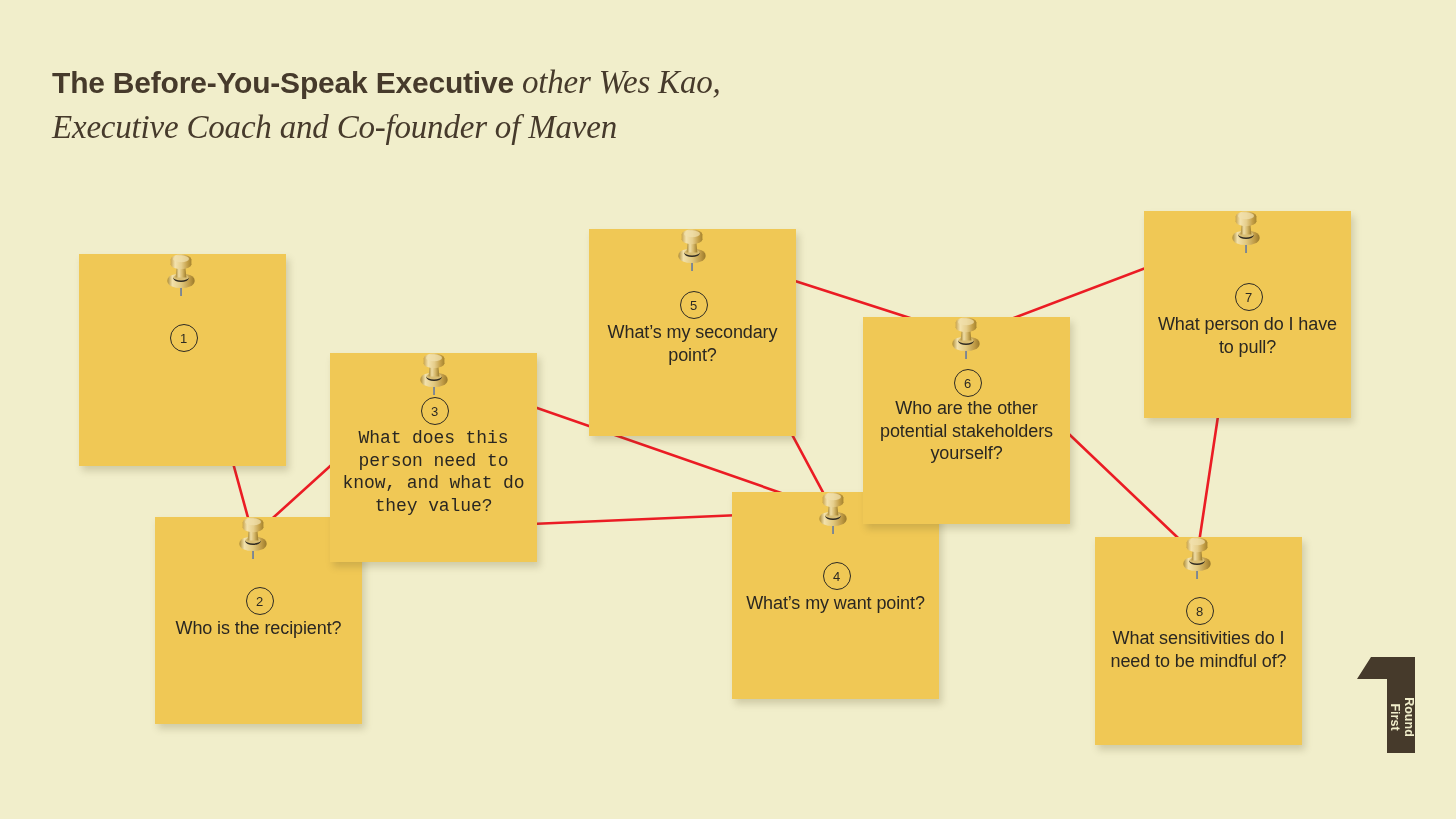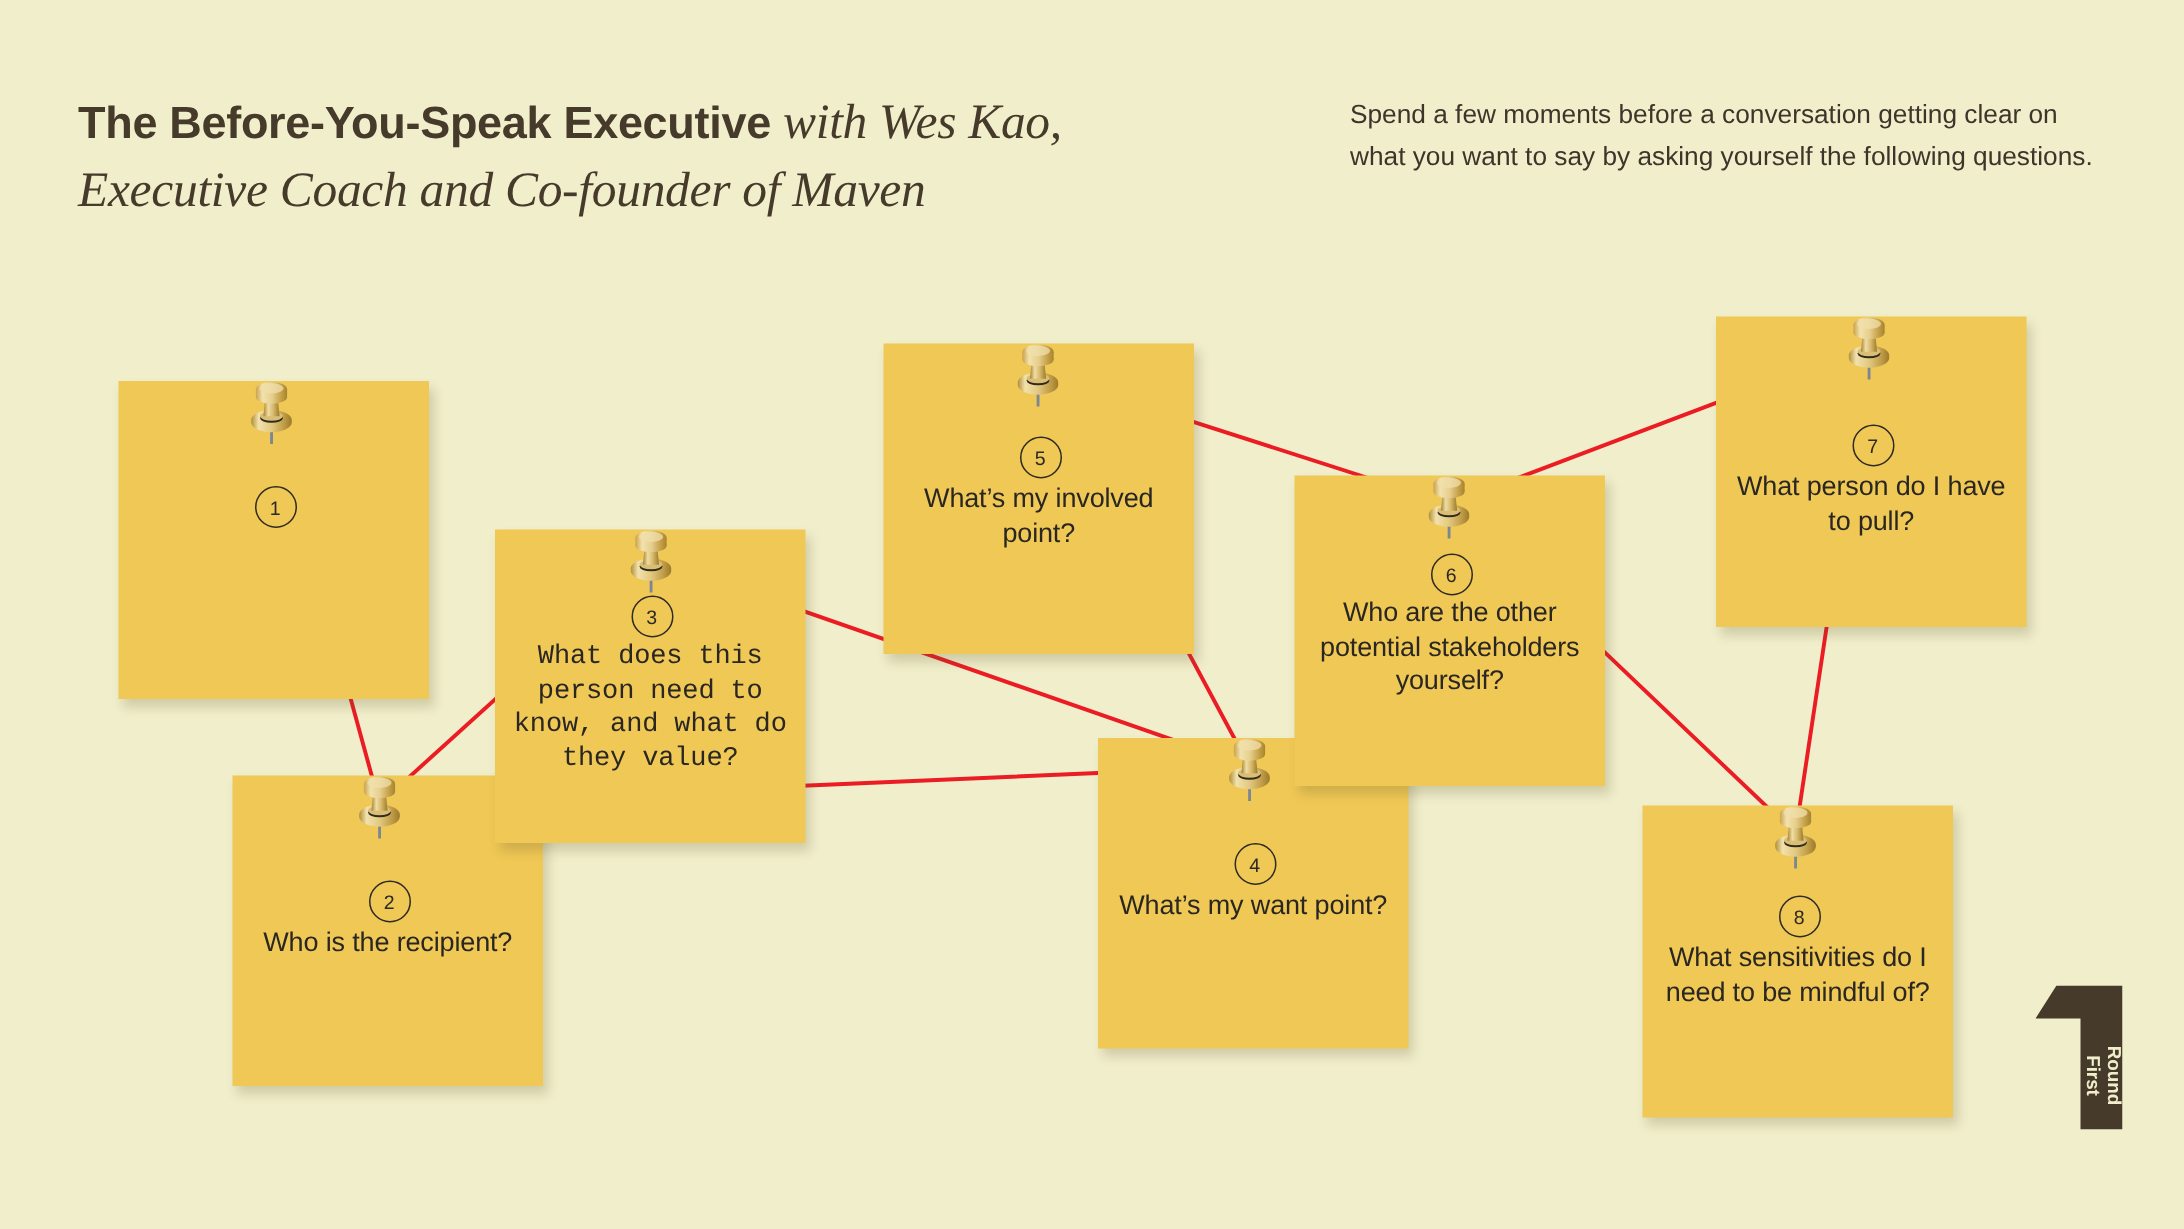--- a/index.html
+++ b/index.html
@@ -63,25 +63,24 @@
   
   .logo{position:absolute;left:1357px;top:657px;width:58px;height:96px;}
   .logo svg{display:block;}
 </style>
 </head>
 <body>
 
 <div id="stage">
 
   <div class="title">
-    <span>The Before-You-Speak Executive</span><span class="serif"> with Wes Kao,</span>
+    <span>The Before-You-Speak Executive</span><span class="serif"> other Wes Kao,</span>
     <span class="serif line2">Executive Coach and Co-founder of Maven</span>
   </div>
 
-  <div class="intro">Spend a few moments before a conversation getting clear on what you want to say by asking yourself the following questions.</div>
 
   <div id="board">
     <svg id="threads" viewBox="0 0 1456 819">
         <line x1="181" y1="273" x2="253" y2="536" stroke="#EB1C24" stroke-width="2.6" stroke-linecap="round"></line>
         <line x1="253" y1="536" x2="434" y2="372" stroke="#EB1C24" stroke-width="2.6" stroke-linecap="round"></line>
         <line x1="434" y1="372" x2="833" y2="511" stroke="#EB1C24" stroke-width="2.6" stroke-linecap="round"></line>
         <line x1="253" y1="536" x2="833" y2="511" stroke="#EB1C24" stroke-width="2.6" stroke-linecap="round"></line>
         <line x1="692" y1="248" x2="833" y2="511" stroke="#EB1C24" stroke-width="2.6" stroke-linecap="round"></line>
         <line x1="692" y1="248" x2="966" y2="336" stroke="#EB1C24" stroke-width="2.6" stroke-linecap="round"></line>
         <line x1="966" y1="336" x2="1246" y2="230" stroke="#EB1C24" stroke-width="2.6" stroke-linecap="round"></line>
@@ -99,21 +98,21 @@
         <div class="note" style="left: 330px; top: 353px; width: 207px; height: 209px; background: rgb(240, 200, 85);">
           <div class="num" style="left: 90.5px; top: 44px;">3</div>
           <div class="qtext" style="top: 74px; font-family: Liberation Mono, monospace;">What does this person need to know, and what do they value?</div>
         </div>
         <div class="note" style="left: 732px; top: 492px; width: 207px; height: 207px; background: rgb(240, 200, 85);">
           <div class="num" style="left: 90.5px; top: 70px;">4</div>
           <div class="qtext" style="top: 100px;">What’s my want point?</div>
         </div>
         <div class="note" style="left: 589px; top: 229px; width: 207px; height: 207px; background: rgb(240, 200, 85);">
           <div class="num" style="left: 90.5px; top: 62px;">5</div>
-          <div class="qtext" style="top: 92px;">What’s my involved point?</div>
+          <div class="qtext" style="top: 92px;">What’s my secondary point?</div>
         </div>
         <div class="note" style="left: 863px; top: 317px; width: 207px; height: 207px; background: rgb(240, 200, 85);">
           <div class="num" style="left: 90.5px; top: 52px;">6</div>
           <div class="qtext" style="top: 80px;">Who are the other potential stakeholders yourself?</div>
         </div>
         <div class="note" style="left: 1144px; top: 211px; width: 207px; height: 207px; background: rgb(240, 200, 85);">
           <div class="num" style="left: 90.5px; top: 72px;">7</div>
           <div class="qtext" style="top: 102px;">What person do I have to pull?</div>
         </div>
         <div class="note" style="left: 1095px; top: 537px; width: 207px; height: 208px; background: rgb(240, 200, 85);">

